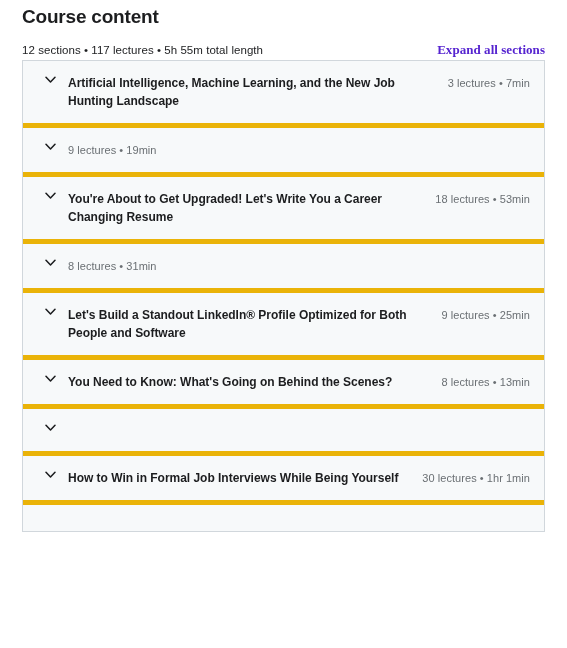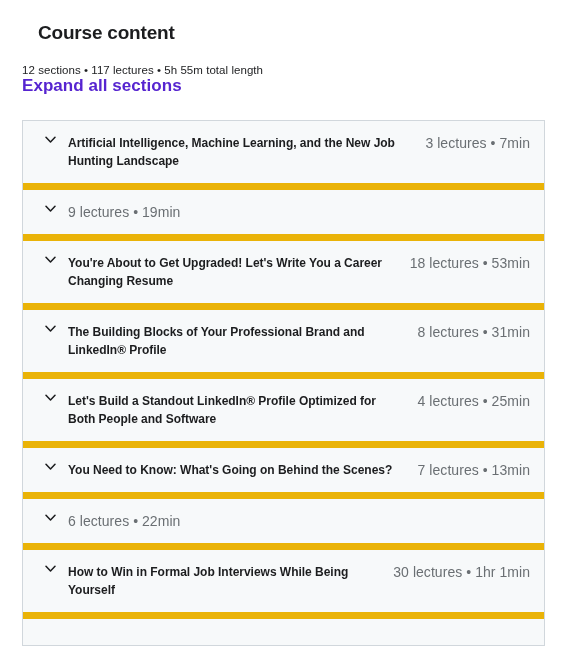--- a/index.html
+++ b/index.html
@@ -23,62 +23,62 @@
     box-sizing: border-box;
     padding: 0 22px;
     background: #ffffff;
   }
 
   .page-title {
     font-size: 19px;
     font-weight: 700;
     letter-spacing: -0.2px;
     color: #1c1d1f;
-    margin: 16px;
+    margin: 0;
     padding-top: 4px;
     line-height: 26px;
   }
 
   .meta-row {
     display: flex;
     align-items: baseline;
     justify-content: space-between;
     margin-top: 12px;
-    margin-bottom: 26px;
-    flex-direction: column;
+    margin-bottom: 2px;
   }
 
   .meta-text {
     font-size: 11.5px;
     line-height: 16px;
     color: #1c1d1f;
     letter-spacing: 0.05px;
   }
 
   .expand-link {
-    font-size: 17px;
+    font-size: 13px;
     line-height: 16px;
     font-weight: 700;
     color: #5624d0;
     text-decoration: none;
     letter-spacing: 0.05px;
     cursor: pointer;
+    font-family: Liberation Serif, serif;
   }
 
   .accordion {
     border: 1px solid #d1d7dc;
     background: #f7f9fa;
     box-sizing: border-box;
   }
 
   .section-row {
     display: flex;
     align-items: flex-start;
     background: #f7f9fa;
-    border-bottom: 7px solid #eab308;
+    border-bottom: 5px solid #eab308;
     box-sizing: border-box;
     padding: 13px 14px 13px 20px;
     cursor: pointer;
     min-height: 23px;
   }
   .section-row:last-child {
     border-bottom: none;
   }
 
   .chevron {
@@ -100,21 +100,21 @@
     line-height: 18px;
     font-weight: 700;
     color: #1c1d1f;
     letter-spacing: -0.02px;
     padding-right: 14px;
     word-break: normal;
   }
 
   .section-meta {
     flex: 0 0 auto;
-    font-size: 14px;
+    font-size: 11px;
     line-height: 18px;
     color: #6a6f73;
     white-space: nowrap;
     text-align: center;
     padding-top: 0px;
     letter-spacing: 0.05px;
   }
 </style>
 </head>
 <body>
@@ -154,48 +154,46 @@
     </span>
     <span class="section-title">You're About to Get Upgraded! Let's Write You a Career Changing Resume</span>
     <span class="section-meta">18 lectures • 53min</span>
   </div>
       <div class="section-row">
     <span class="chevron">
       <svg width="11" height="8" viewBox="0 0 11 8" aria-hidden="true">
         <path d="M1 1.2 L5.5 6 L10 1.2" fill="none" stroke="#1c1d1f" stroke-width="1.5" stroke-linecap="round" stroke-linejoin="round"></path>
       </svg>
     </span>
-    <span class="section-title">The Building Blocks of Your Professional Brand and LinkedIn® Profile</span>
     <span class="section-meta">8 lectures • 31min</span>
   </div>
       <div class="section-row">
     <span class="chevron">
       <svg width="11" height="8" viewBox="0 0 11 8" aria-hidden="true">
         <path d="M1 1.2 L5.5 6 L10 1.2" fill="none" stroke="#1c1d1f" stroke-width="1.5" stroke-linecap="round" stroke-linejoin="round"></path>
       </svg>
     </span>
     <span class="section-title">Let's Build a Standout LinkedIn® Profile Optimized for Both People and Software</span>
-    <span class="section-meta">4 lectures • 25min</span>
+    <span class="section-meta">9 lectures • 25min</span>
   </div>
       <div class="section-row">
     <span class="chevron">
       <svg width="11" height="8" viewBox="0 0 11 8" aria-hidden="true">
         <path d="M1 1.2 L5.5 6 L10 1.2" fill="none" stroke="#1c1d1f" stroke-width="1.5" stroke-linecap="round" stroke-linejoin="round"></path>
       </svg>
     </span>
     <span class="section-title">You Need to Know: What's Going on Behind the Scenes?</span>
-    <span class="section-meta">7 lectures • 13min</span>
-  </div>
-      <div class="section-row">
-    <span class="chevron">
-      <svg width="11" height="8" viewBox="0 0 11 8" aria-hidden="true">
-        <path d="M1 1.2 L5.5 6 L10 1.2" fill="none" stroke="#1c1d1f" stroke-width="1.5" stroke-linecap="round" stroke-linejoin="round"></path>
-      </svg>
-    </span>
-    <span class="section-meta">6 lectures • 22min</span>
+    <span class="section-meta">8 lectures • 13min</span>
+  </div>
+      <div class="section-row">
+    <span class="chevron">
+      <svg width="11" height="8" viewBox="0 0 11 8" aria-hidden="true">
+        <path d="M1 1.2 L5.5 6 L10 1.2" fill="none" stroke="#1c1d1f" stroke-width="1.5" stroke-linecap="round" stroke-linejoin="round"></path>
+      </svg>
+    </span>
   </div>
       <div class="section-row">
     <span class="chevron">
       <svg width="11" height="8" viewBox="0 0 11 8" aria-hidden="true">
         <path d="M1 1.2 L5.5 6 L10 1.2" fill="none" stroke="#1c1d1f" stroke-width="1.5" stroke-linecap="round" stroke-linejoin="round"></path>
       </svg>
     </span>
     <span class="section-title">How to Win in Formal Job Interviews While Being Yourself</span>
     <span class="section-meta">30 lectures • 1hr 1min</span>
   </div>

